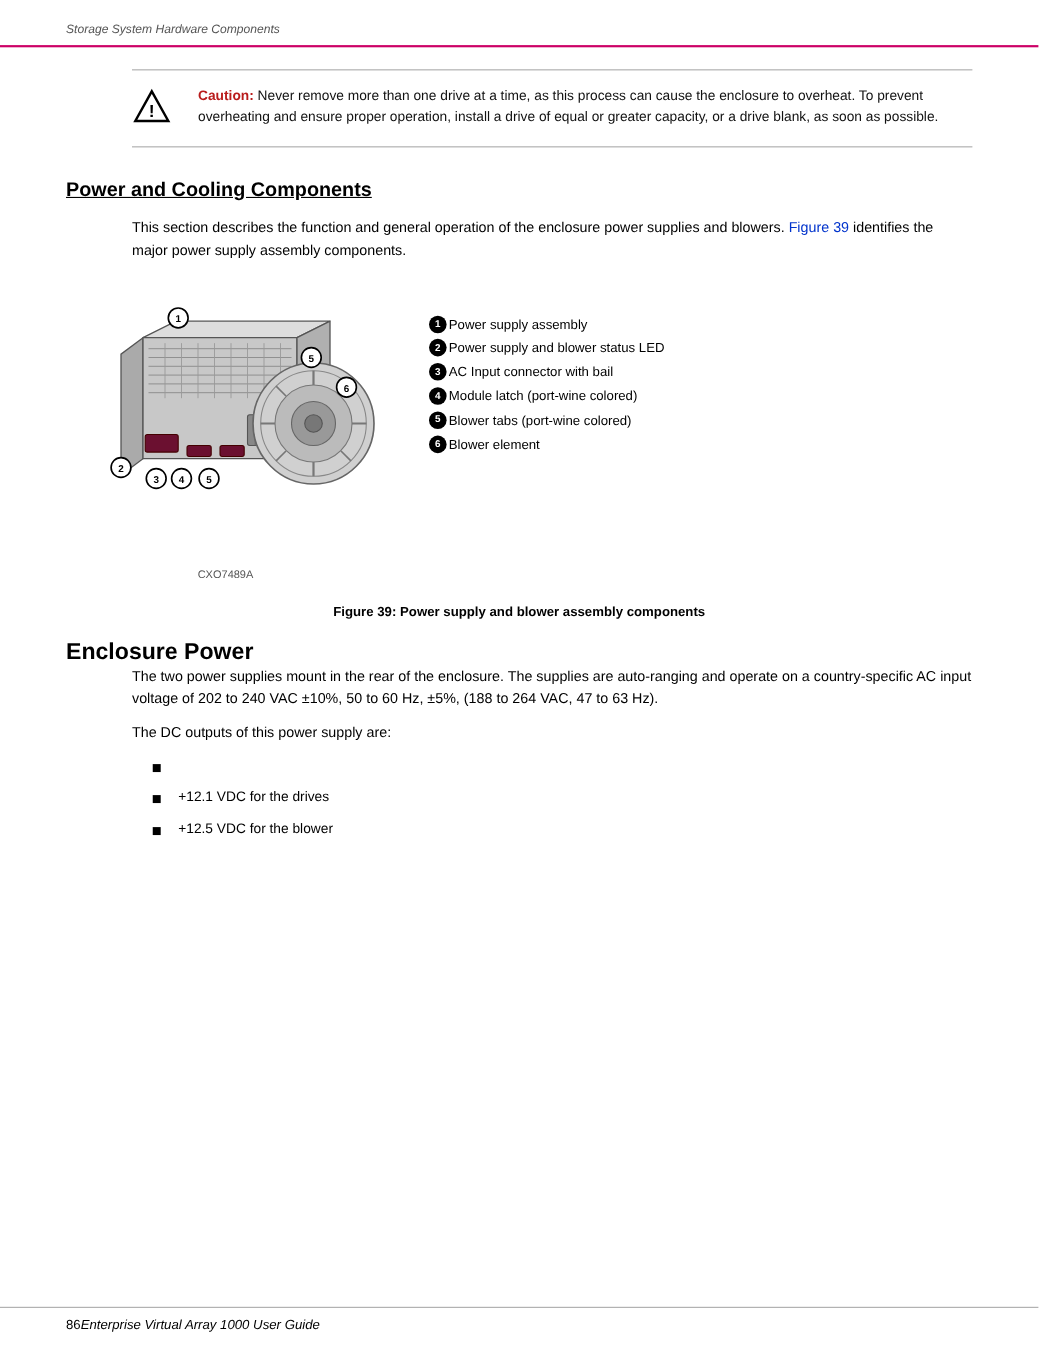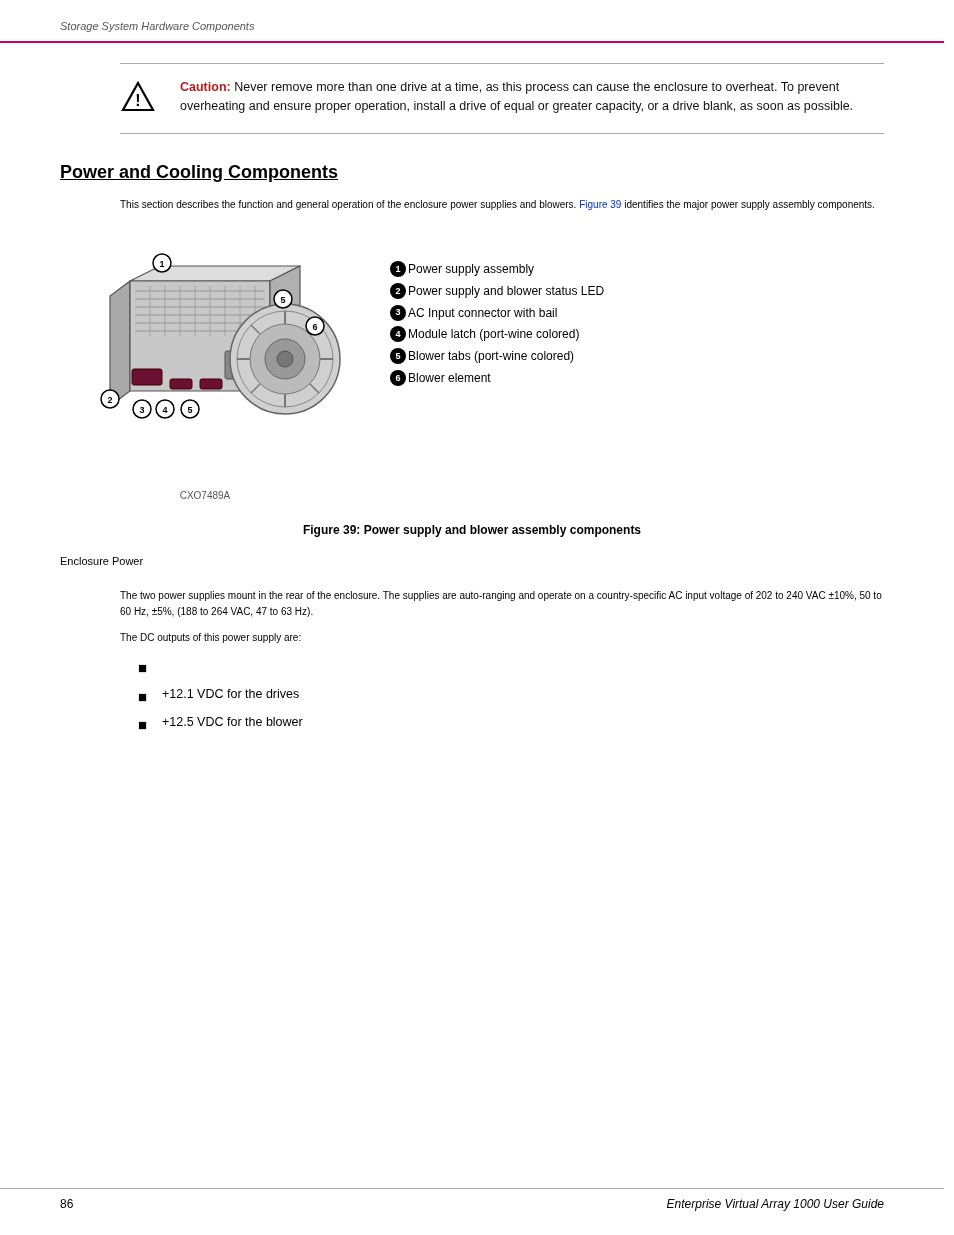--- a/index.html
+++ b/index.html
@@ -75,21 +75,21 @@
       font-family: 'Arial Black', Arial, sans-serif;
       margin-bottom: 14px;
       margin-top: 8px;
       text-decoration: underline;
     }
 
     
     .body-text {
       margin-left: 60px;
       margin-right: 0;
-      font-size: 10px;
+      font-size: 13px;
       line-height: 1.6;
       margin-bottom: 10px;
     }
     .body-text a, .link-text {
       color: #0033cc;
       text-decoration: none;
     }
 
     
     .figure-area {
@@ -126,24 +126,24 @@
       margin-bottom: 18px;
     }
     .figure-caption {
       font-size: 12px;
       font-weight: bold;
       display: inline;
     }
 
     
     .subsection-heading {
-      font-size: 11px;
-      font-weight: normal;
+      font-size: 21px;
+      font-weight: bold;
       font-family: 'Arial Black', Arial, sans-serif;
-      margin-bottom: 21px;
+      margin-bottom: 0;
       margin-top: 4px;
     }
 
     
     .bullet-list {
       margin-left: 78px;
       margin-right: 0;
       margin-top: 6px;
     }
     .bullet-item {
@@ -163,21 +163,20 @@
 
     
     .page-footer {
       position: absolute;
       bottom: 24px;
       left: 0;
       right: 0;
       padding: 8px 60px 0 60px;
       border-top: 1px solid #aaa;
       display: flex;
-      justify-content: space-between;
       align-items: center;
     }
     .footer-page {
       font-size: 12px;
     }
     .footer-title {
       font-size: 12px;
       font-style: italic;
     }
     .circled-filled {

